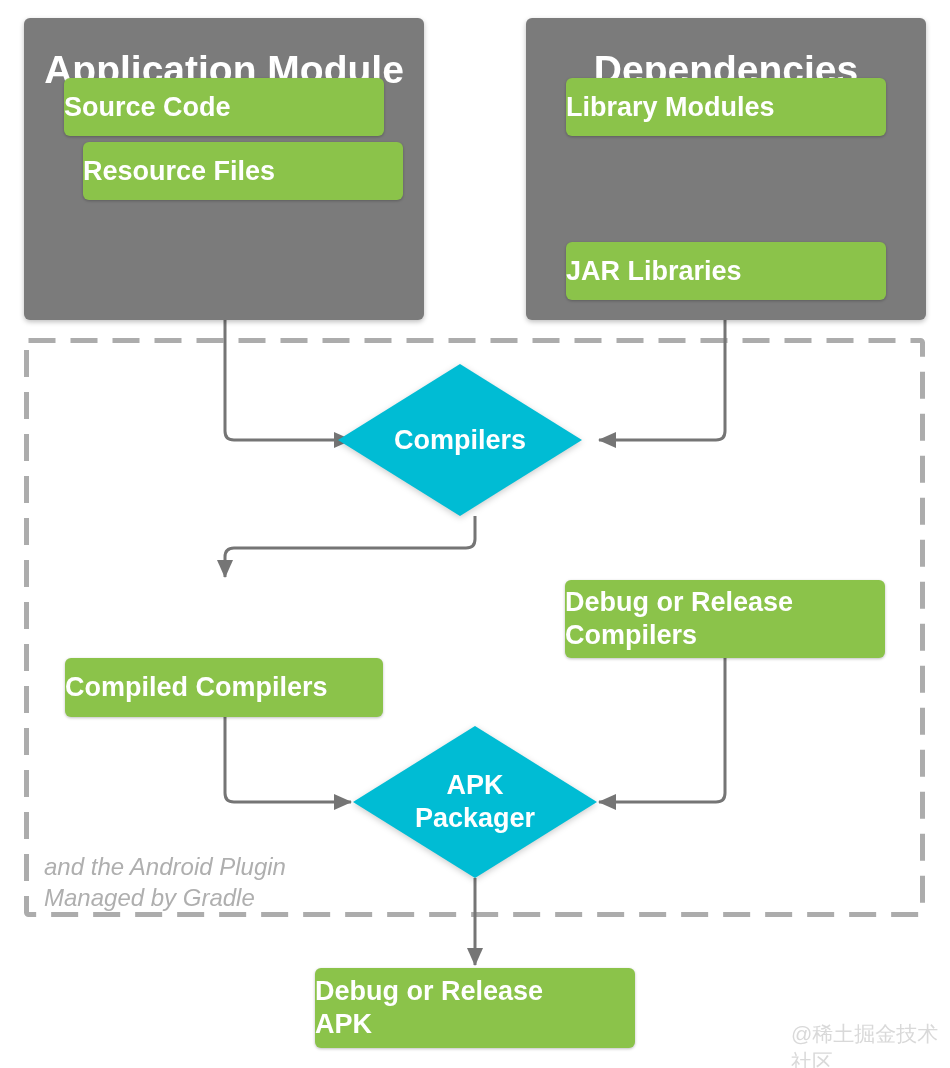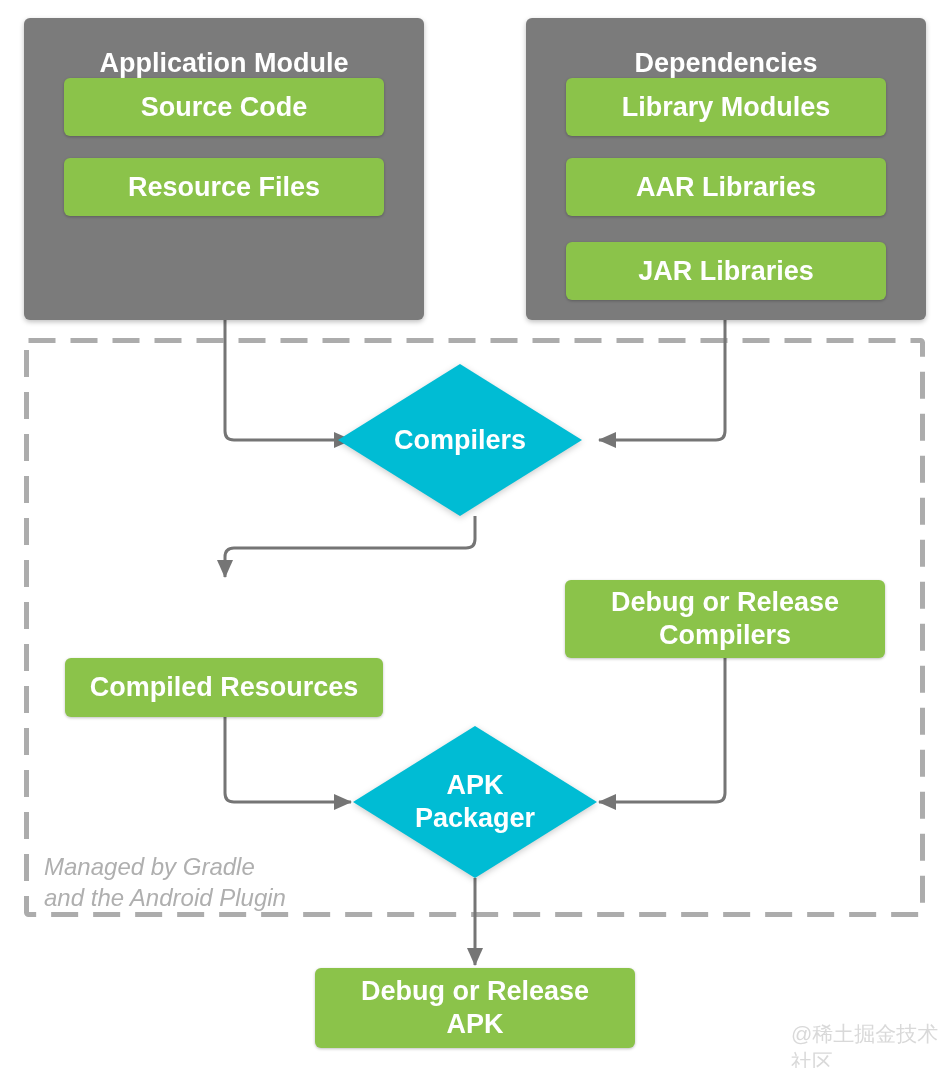--- a/index.html
+++ b/index.html
@@ -14,31 +14,31 @@
 
   .group {
     position:absolute; width:400px; height:302px;
     background:var(--container_gray); border-radius:6px;
     box-shadow:0 2px 5px rgba(0,0,0,.25);
   }
   #group-app  { left:24px;  top:18px; }
   #group-deps { left:526px; top:18px; }
   .group-title {
     position:absolute; top:30px; left:0; width:100%; text-align:center;
-    color:var(--label_white); font-size:27px; font-weight:bold;
+    color:var(--label_white); font-size:39px; font-weight:bold;
   }
   .chip {
     position:absolute; background:var(--green); border-radius:6px;
     color:var(--label_white); font-size:27px; font-weight:bold;
-    display:flex; flex-direction:column; align-items:center; justify-content:center;
+    display:flex; flex-direction:column; align-items:flex-start; justify-content:center;
     text-align:center; box-shadow:0 1px 3px rgba(0,0,0,.25); line-height:33px;
   }
   .group .chip { left:40px; width:320px; height:58px; }
   .chip.pos-1 { top:60px; }
-  .chip.pos-2 { top:140px; }
+  .chip.pos-2 { top:124px;margin-left:19px; }
   .chip.pos-3 { top:224px; }
 
   #chip-dex      { left:65px;  top:580px; width:318px; height:59px; }
   #chip-res      { left:65px;  top:658px; width:318px; height:59px; }
   #chip-keystore { left:565px; top:580px; width:320px; height:78px; }
   #chip-apk      { left:315px; top:968px; width:320px; height:80px; }
 
   .diamond-wrap { position:absolute; width:244px; height:152px; filter:drop-shadow(0 2px 3px rgba(0,0,0,.2)); }
   #diamond-compilers { left:338px; top:364px; }
   #diamond-packager  { left:353px; top:726px; }
@@ -87,52 +87,49 @@
     <div class="chip pos-2">
       <span>Resource Files</span>
     </div>
   </div>
 
   <div class="group" id="group-deps">
     <div class="group-title">Dependencies</div>
     <div class="chip pos-1">
       <span>Library Modules</span>
     </div>
-    <div class="chip pos-2">
-      <span>AAR Libraries</span>
-    </div>
     <div class="chip pos-3">
       <span>JAR Libraries</span>
     </div>
   </div>
 
   <div class="diamond-wrap" id="diamond-compilers">
     <div class="diamond">
       <span>Compilers</span>
     </div>
   </div>
 
   <div class="chip" id="chip-res">
-    <span>Compiled Resources</span>
+    <span>Compiled Compilers</span>
   </div>
   <div class="chip" id="chip-keystore">
     <span>Debug or Release</span>
     <span>Compilers</span>
   </div>
 
   <div class="diamond-wrap" id="diamond-packager">
     <div class="diamond">
       <span>APK</span>
       <span>Packager</span>
     </div>
   </div>
 
   <div class="note">
+    <div>and the Android Plugin</div>
     <div>Managed by Gradle</div>
-    <div>and the Android Plugin</div>
   </div>
 
   <div class="chip" id="chip-apk">
     <span>Debug or Release</span>
     <span>APK</span>
   </div>
 
   <div class="watermark">@稀土掘金技术社区</div>
 
 </div>

